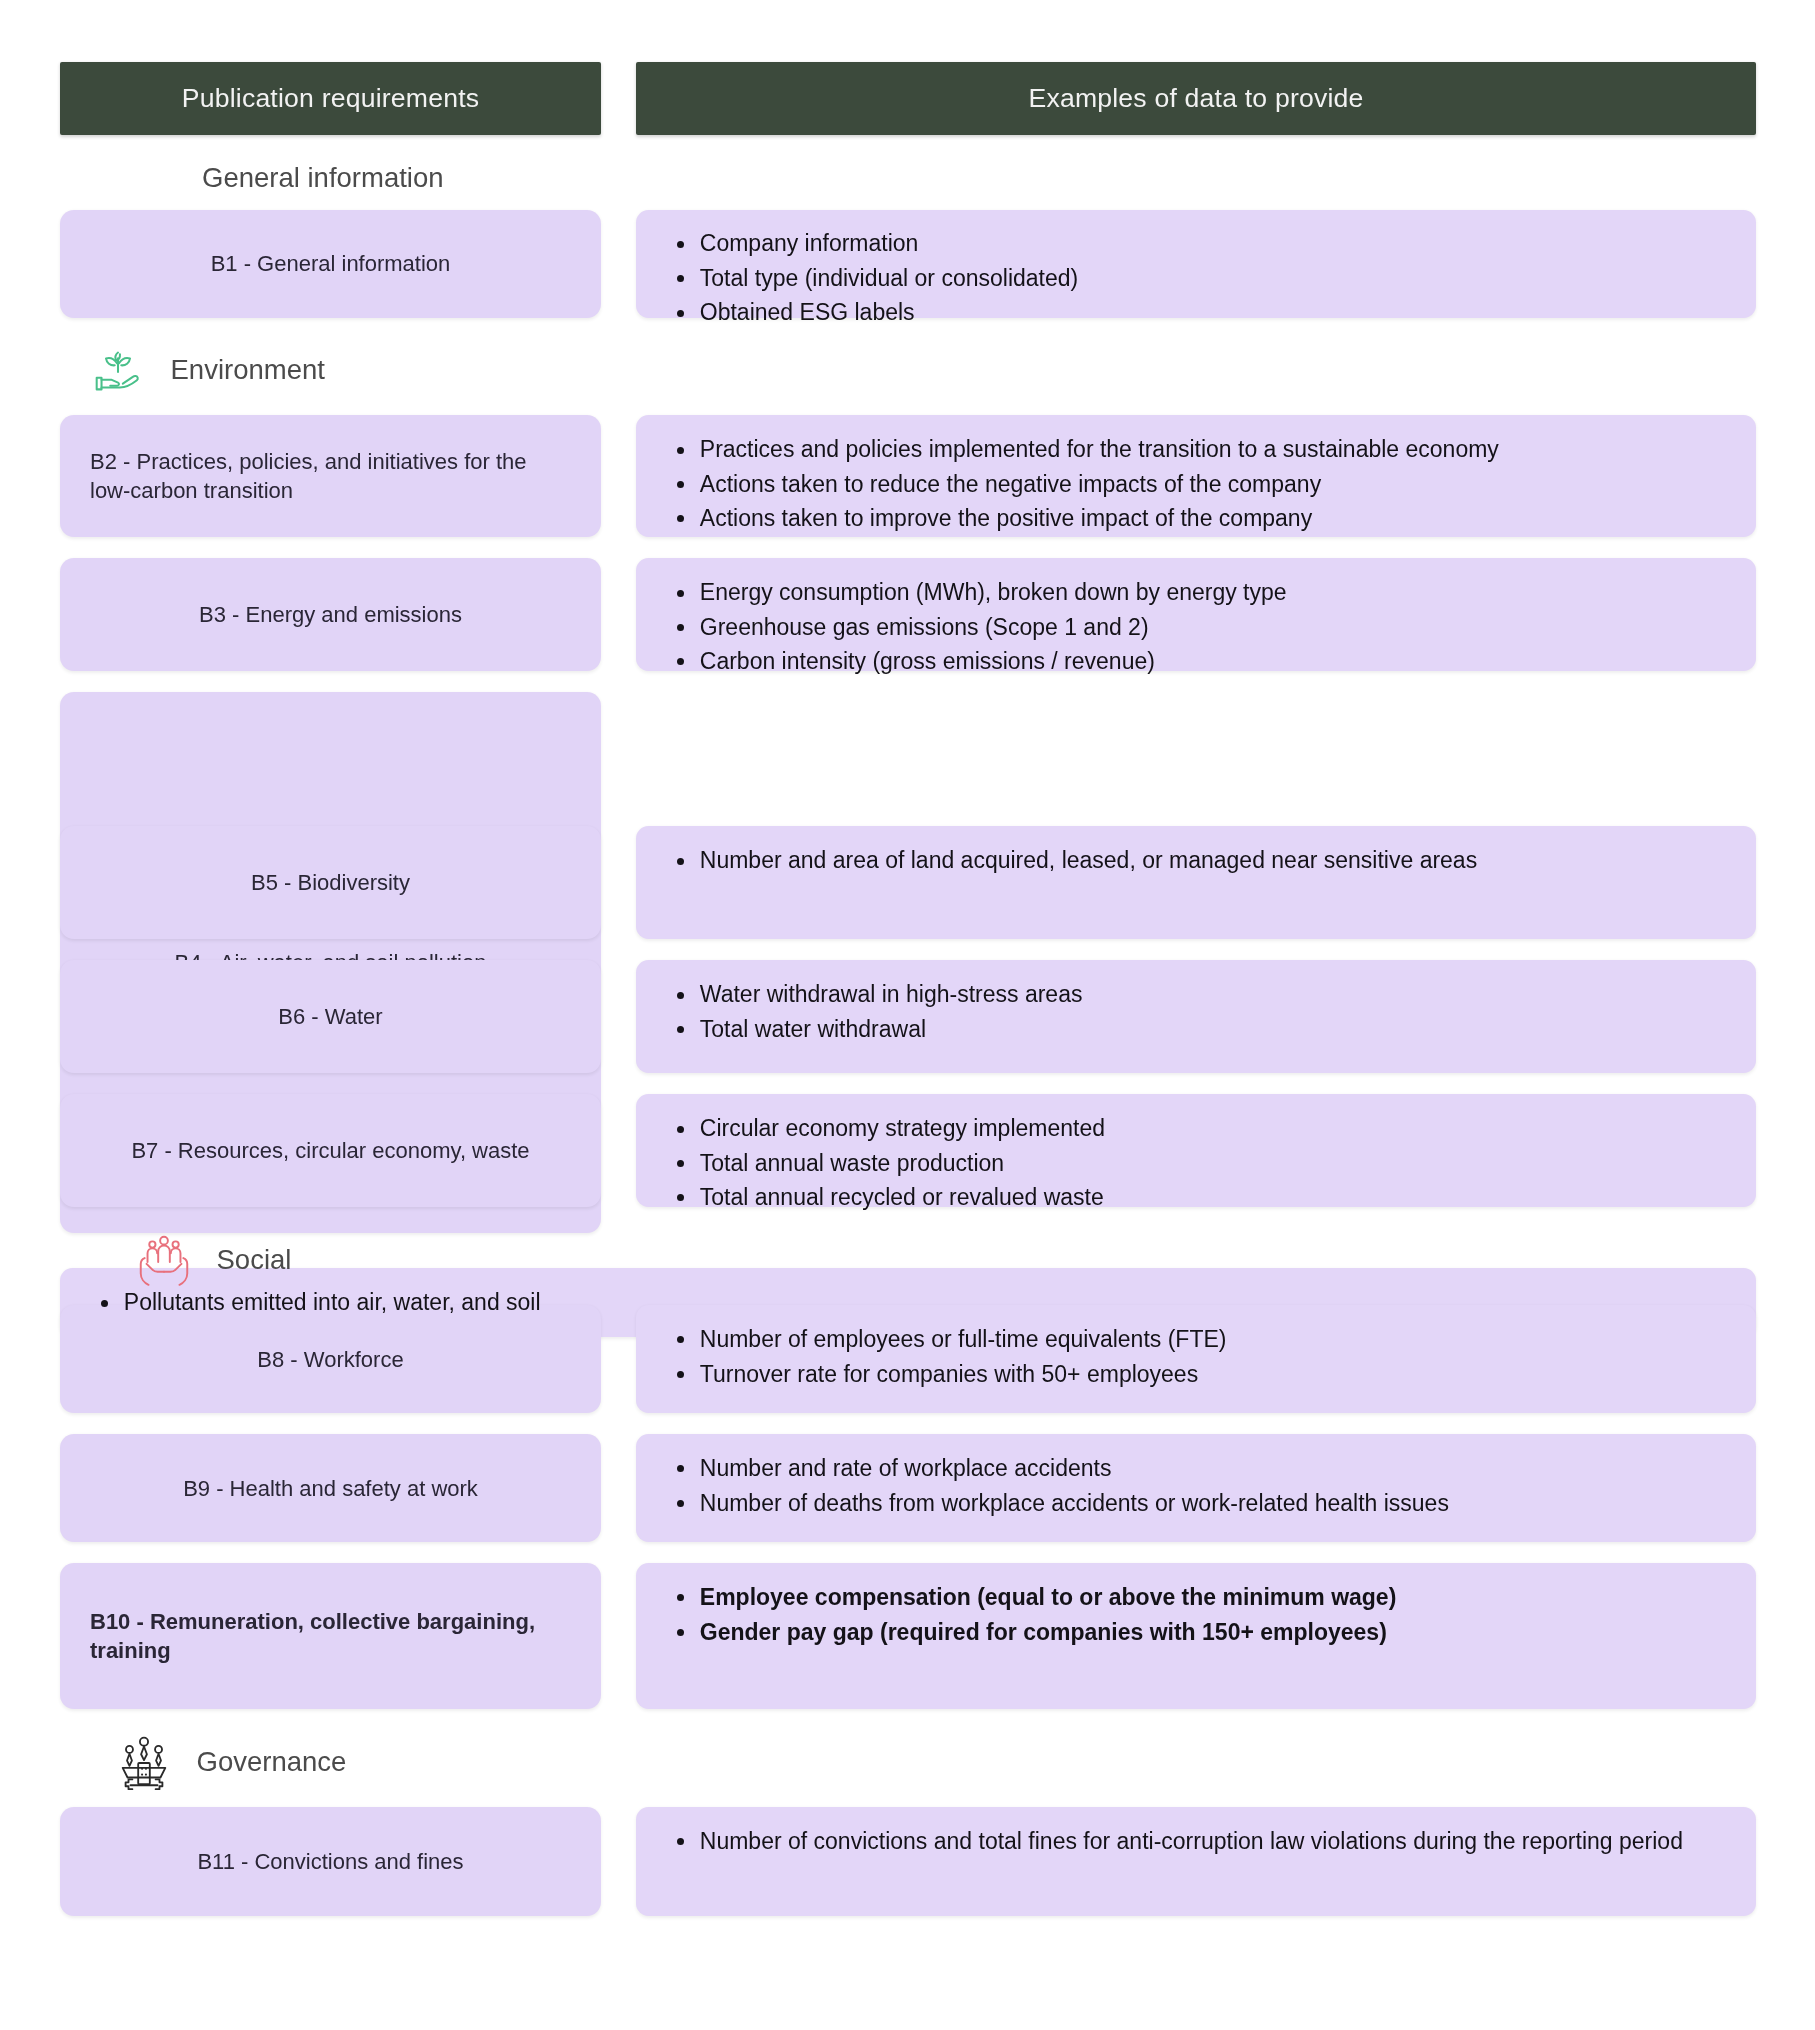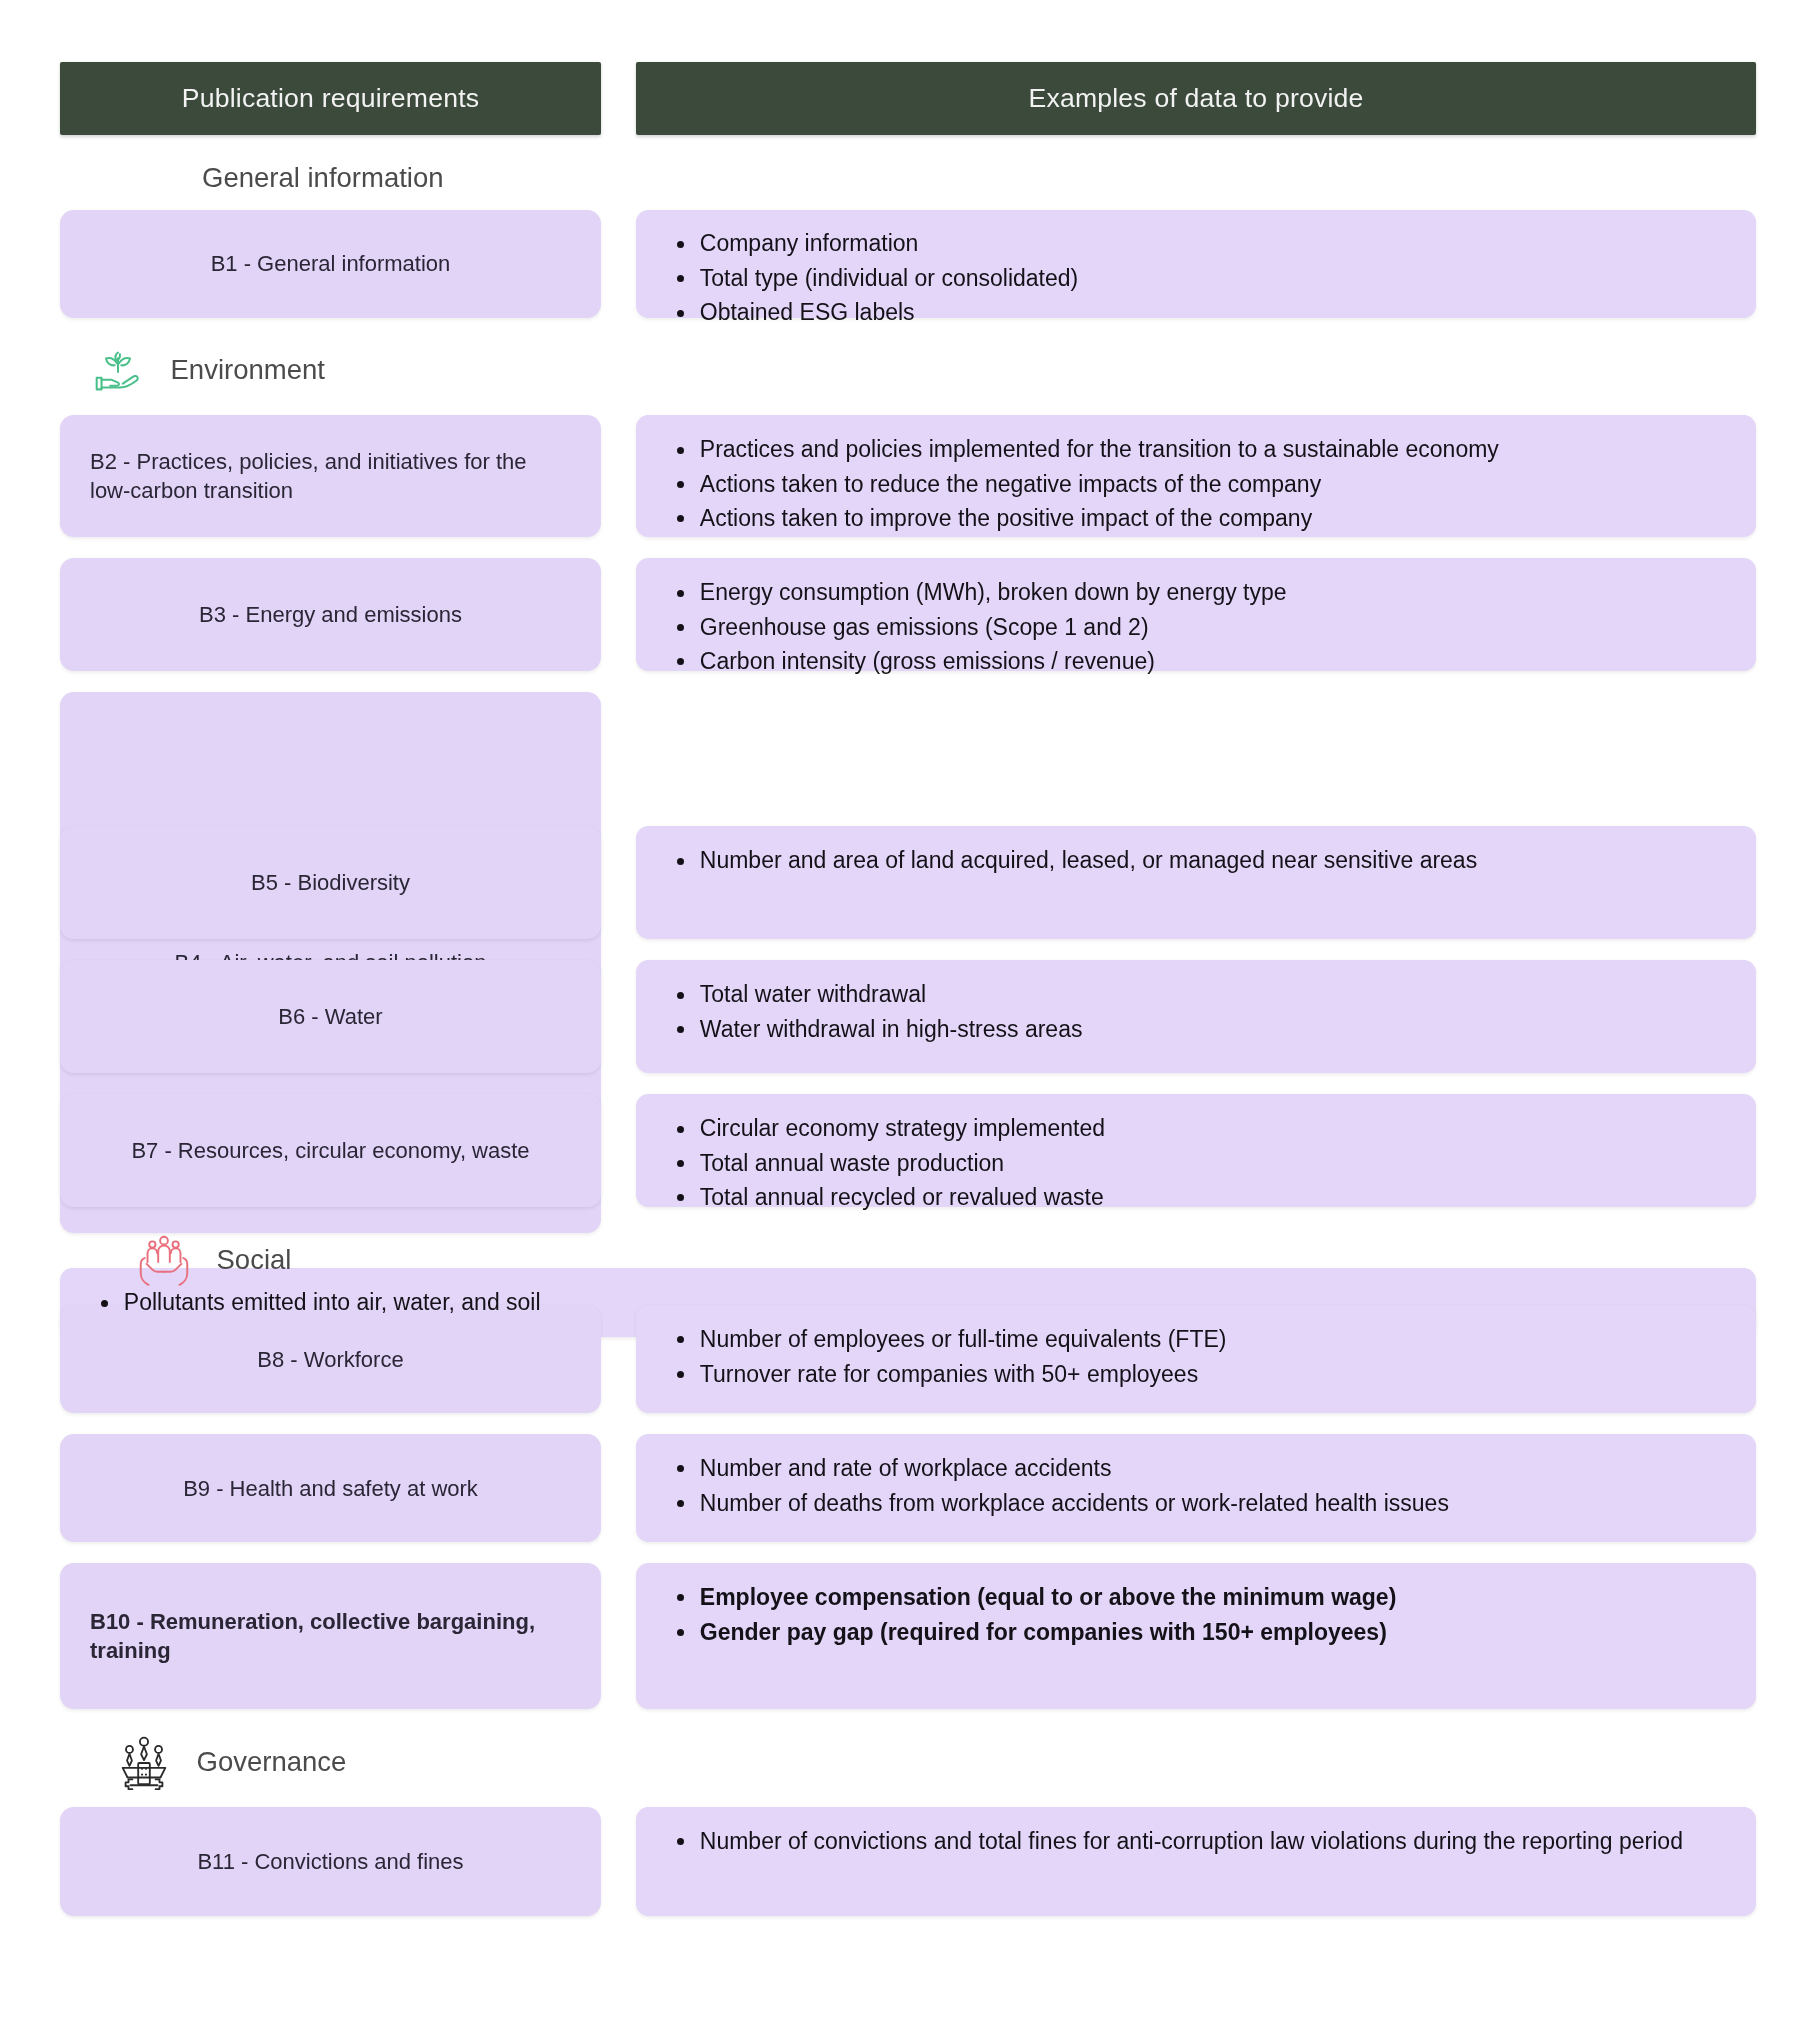--- a/index.html
+++ b/index.html
@@ -255,22 +255,22 @@
     </div>
     <div class="band-spacer"></div>
 
     <div class="band h-b6">
       <div class="col-left">
         <div class="req-box">B6 - Water</div>
       </div>
       <div class="col-right">
         <div class="data-box">
           <ul>
+            <li>Water withdrawal in high-stress areas</li>
             <li>Total water withdrawal</li>
-            <li>Water withdrawal in high-stress areas</li>
           </ul>
         </div>
       </div>
     </div>
     <div class="band-spacer"></div>
 
     <div class="band h-b7">
       <div class="col-left">
         <div class="req-box">B7 - Resources, circular economy, waste</div>
       </div>

